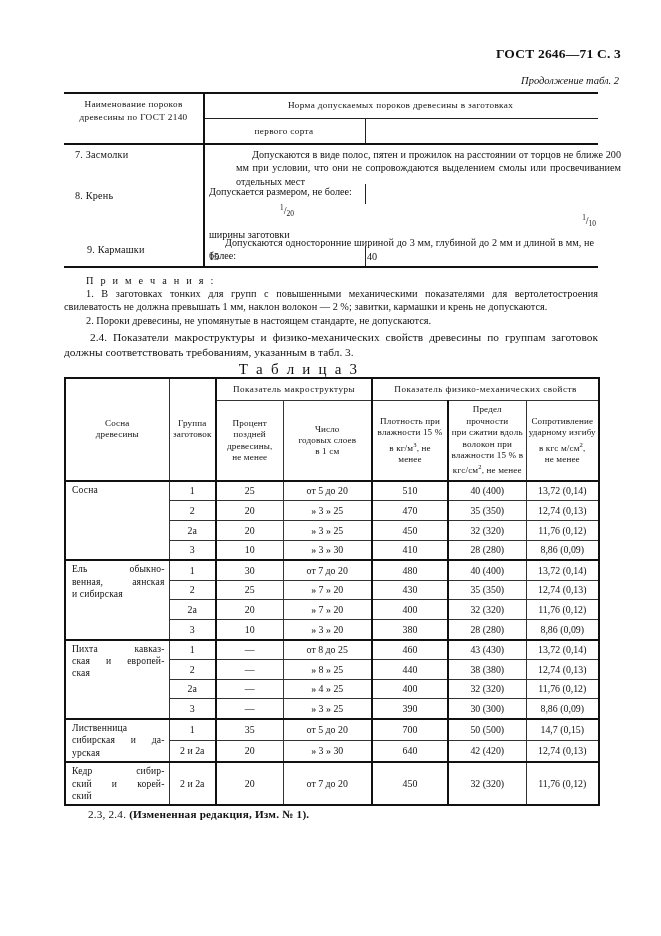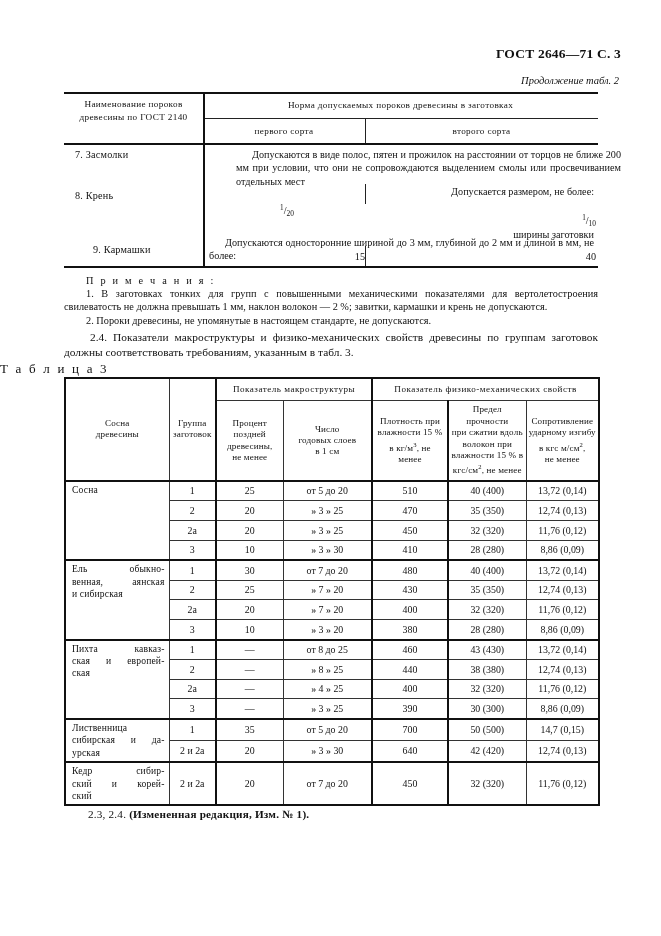--- a/index.html
+++ b/index.html
@@ -78,21 +78,21 @@
   .t2-row-label {
     font-size: 10.2px;
     letter-spacing: 0.2px;
   }
   .t2-body {
     font-size: 10.2px;
     line-height: 13.4px;
     text-align: justify;
   }
   .t2-body .ind { display:inline-block; width: 16px; }
-  .t2-center { text-align: right; font-size: 10.2px; }
+  .t2-center { text-align: left; font-size: 10.2px; }
   .frac { font-size: 10.2px; white-space: nowrap; }
   .frac sup { font-size: 7.2px; vertical-align: 4px; }
   .frac sub { font-size: 7.4px; vertical-align: -1.5px; }
 
   
   .notes {
     position: absolute;
     left: 64px; top: 274px;
     width: 534px;
     font-size: 10.3px;
@@ -112,22 +112,22 @@
     font-size: 11.4px;
     line-height: 15px;
     text-align: justify;
     text-indent: 26px;
   }
 
   .tbl3-label {
     position: absolute;
     left: 0; top: 361px;
     width: 598px;
-    text-align: left;
-    font-size: 13px;
+    text-align: center;
+    font-size: 15px;
     letter-spacing: 2.2px;
   }
 
   
   #table3 {
     position: absolute;
     left: 64px; top: 377px;
     width: 534px;
     border-collapse: collapse;
     table-layout: fixed;
@@ -198,32 +198,31 @@
     <div class="v-thin" style="left:301px; top:26px; height:25px;"></div>
     <div class="v-thin" style="left:301px; top:92px; height:20px;"></div>
     <div class="v-thin" style="left:301px; top:154px; height:20px;"></div>
 
     <div class="t2-cell t2-head-center" style="left:2px; top:6px; width:135px;">
       <div>Наименование пороков</div>
       <div>древесины по ГОСТ 2140</div>
     </div>
     <div class="t2-cell t2-head-center" style="left:141px; top:7px; width:391px;">Норма допускаемых пороков древесины в заготовках</div>
     <div class="t2-cell t2-head-center" style="left:141px; top:33px; width:158px;">первого сорта</div>
-    <div class="t2-cell t2-head-center" style="left:303px; top:33px; width:229px;">второго сорта</div>
 
     <div class="t2-cell t2-row-label" style="left:11px; top:56px; width:126px;">7.  Засмолки</div>
     <div class="t2-cell t2-body" style="left:137px; top:56px; width:385px;margin-left:35px;"><span class="ind"></span><span>Допускаются в виде полос, пятен и прожилок на расстоянии от торцов не ближе 200 мм при условии, что они не сопровождаются выделением смолы или просвечиванием отдельных мест</span></div>
 
     <div class="t2-cell t2-row-label" style="left:11px; top:97px; width:126px;">8.  Крень</div>
     <div class="t2-cell t2-center" style="left:145px; top:93px; width:385px;">Допускается размером, не более:</div>
     <div class="t2-cell frac" style="left:145px; top:110px; width:156px; text-align:center;"><sup>1</sup>/<sub>20</sub></div>
     <div class="t2-cell frac" style="left:303px; top:120px; width:229px; text-align:right;"><sup>1</sup>/<sub>10</sub></div>
     <div class="t2-cell t2-center" style="left:145px; top:136px; width:385px;">ширины заготовки</div>
 
-    <div class="t2-cell t2-row-label" style="left:17px; top:151px; width:126px;padding-left:12px;">9.  Кармашки</div>
+    <div class="t2-cell t2-row-label" style="left:11px; top:151px; width:126px;padding-left:12px;">9.  Кармашки</div>
     <div class="t2-cell t2-body" style="left:145px; top:144px; width:385px;"><span class="ind"></span><span>Допускаются односторонние шириной до 3 мм, глубиной до 2 мм и длиной в мм, не более:</span></div>
     <div class="t2-cell t2-center" style="left:145px; top:158px; width:156px;">15</div>
     <div class="t2-cell t2-center" style="left:303px; top:158px; width:229px;">40</div>
   </div>
 
   <div class="notes">
     <p class="note-title">П р и м е ч а н и я :</p>
     <p class="p-ind">1.  В заготовках тонких для групп с повышенными механическими показателями для вертолетостроения свилеватость не должна превышать 1 мм, наклон волокон — 2 %; завитки, кармашки и крень не допускаются.</p>
     <p class="p-ind">2.  Пороки древесины, не упомянутые в настоящем стандарте, не допускаются.</p>
   </div>

